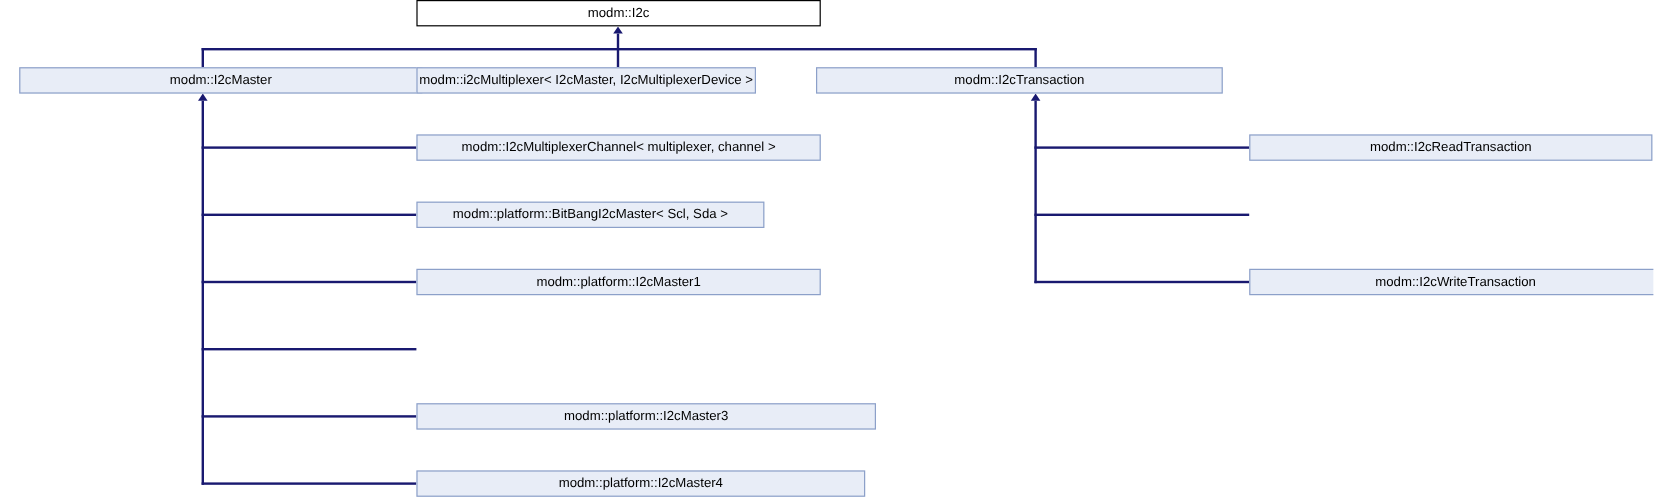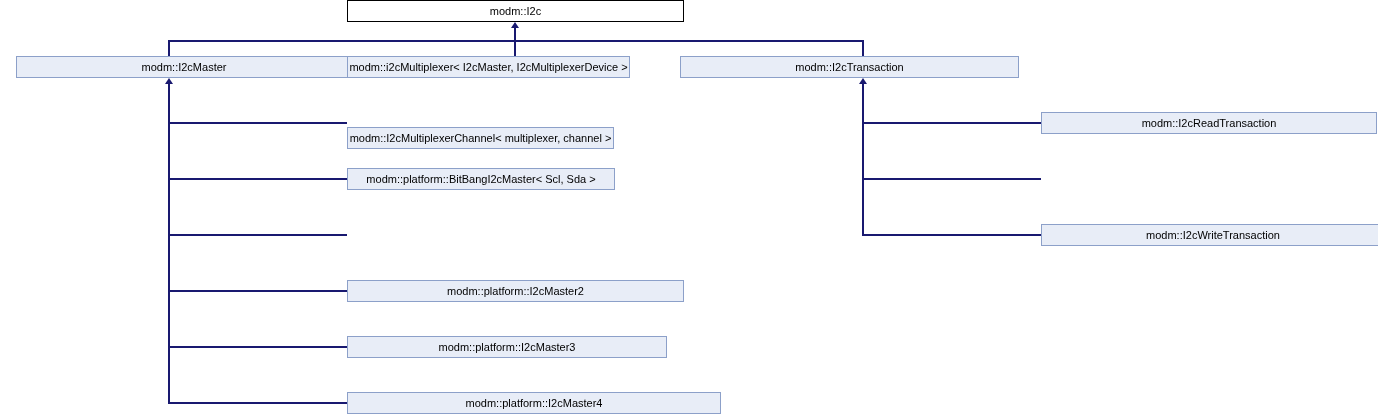--- a/index.html
+++ b/index.html
@@ -80,28 +80,28 @@
   <div class="line h" style="left:862px; top:234px; width:179px;"></div>
 
   <div class="node root" style="left:347px; top:0px; width:337px;">modm::I2c</div>
 
   <div class="node" style="left:16px; top:56px; width:336px;">modm::I2cMaster</div>
 
   <div class="node" style="left:347px; top:56px; width:283px;">modm::i2cMultiplexer&lt; I2cMaster, I2cMultiplexerDevice &gt;</div>
 
   <div class="node" style="left:680px; top:56px; width:339px;">modm::I2cTransaction</div>
 
-  <div class="node" style="left:347px; top:127px; width:267px;">modm::I2cMultiplexerChannel&lt; multiplexer, channel &gt;</div>
+  <div class="node" style="left:347px; top:112px; width:337px;">modm::I2cMultiplexerChannel&lt; multiplexer, channel &gt;</div>
 
-  <div class="node" style="left:347px; top:168px; width:268px;">modm::platform::BitBangI2cMaster&lt; Scl, Sda &gt;</div>
+  <div class="node" style="left:347px; top:168px; width:290px;">modm::platform::BitBangI2cMaster&lt; Scl, Sda &gt;</div>
+
+  <div class="node" style="left:347px; top:224px; width:337px;">modm::platform::I2cMaster1</div>
 
 
-  <div class="node" style="left:347px; top:280px; width:337px;">modm::platform::I2cMaster2</div>
-
-  <div class="node" style="left:347px; top:336px; width:320px;">modm::platform::I2cMaster3</div>
+  <div class="node" style="left:347px; top:336px; width:383px;">modm::platform::I2cMaster3</div>
 
   <div class="node" style="left:347px; top:392px; width:374px;">modm::platform::I2cMaster4</div>
 
   <div class="node" style="left:1041px; top:112px; width:336px;">modm::I2cReadTransaction</div>
 
 
   <div class="node" style="left:1041px; top:224px; width:344px;">modm::I2cWriteTransaction</div>
 
 </div>
 

